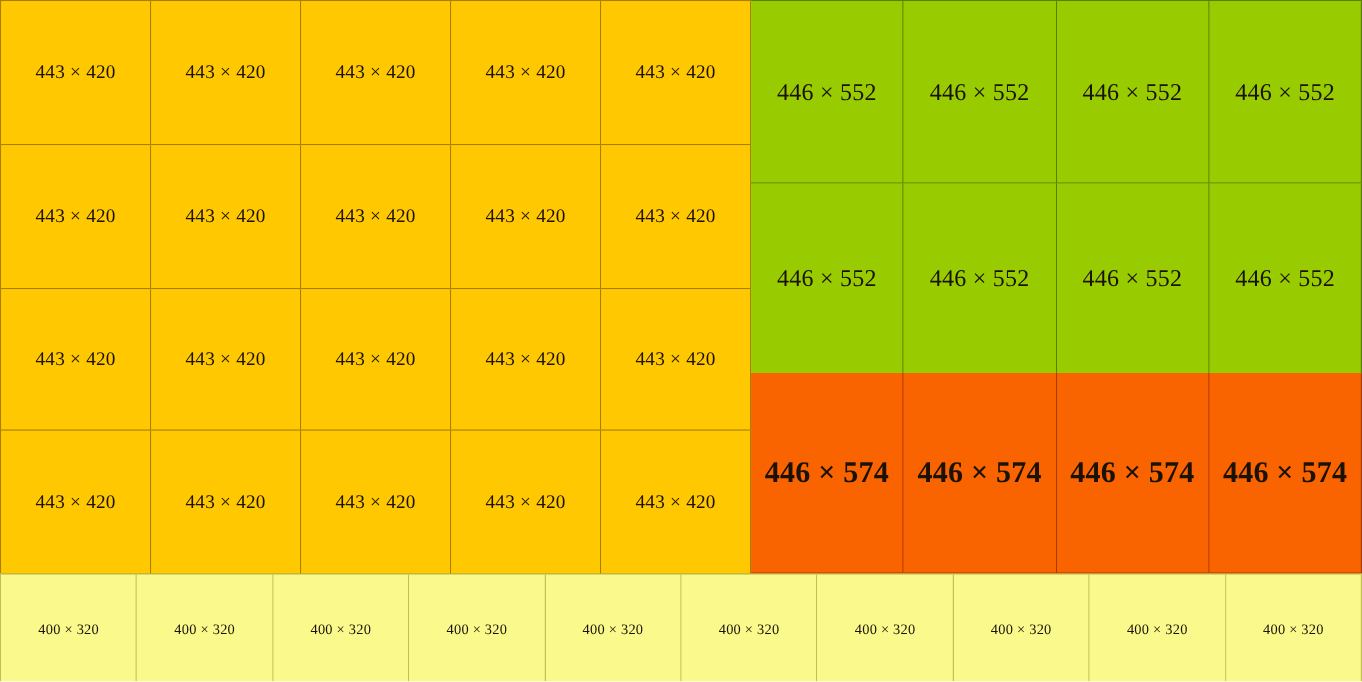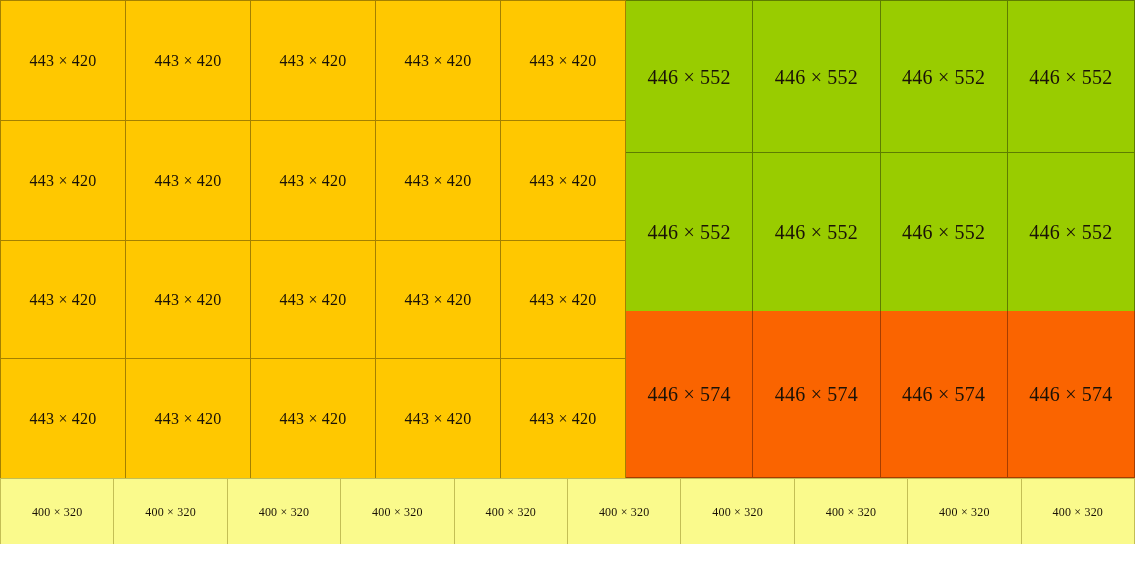--- a/index.html
+++ b/index.html
@@ -71,25 +71,25 @@
     left: 626px; top: 311px; width: 509px; height: 167px;
     background: #fa6400;
     grid-template-columns: repeat(4, 1fr);
     grid-template-rows: 1fr;
   }
   #orange .cell {
     background: #fa6400;
     border-right: 1px solid rgba(110,35,0,0.6);
     border-bottom: 1px solid rgba(110,35,0,0.6);
   }
-  #orange .lbl { font-size: 20px; }
+  #orange .lbl { font-size: 25px; font-weight: bold; }
 
   
   #pale {
-    left: 0px; top: 478px; width: 1135px; height: 66px;
+    left: 0px; top: 478px; width: 1135px; height: 90px;
     background: #fafa8c;
     border-top: 1px solid rgba(150,140,40,0.55);
     border-left: 1px solid rgba(150,140,40,0.55);
     grid-template-columns: repeat(10, 1fr);
     grid-template-rows: 1fr;
   }
   #pale .cell {
     background: #fafa8c;
     border-right: 1px solid rgba(150,140,40,0.55);
     border-bottom: none;

